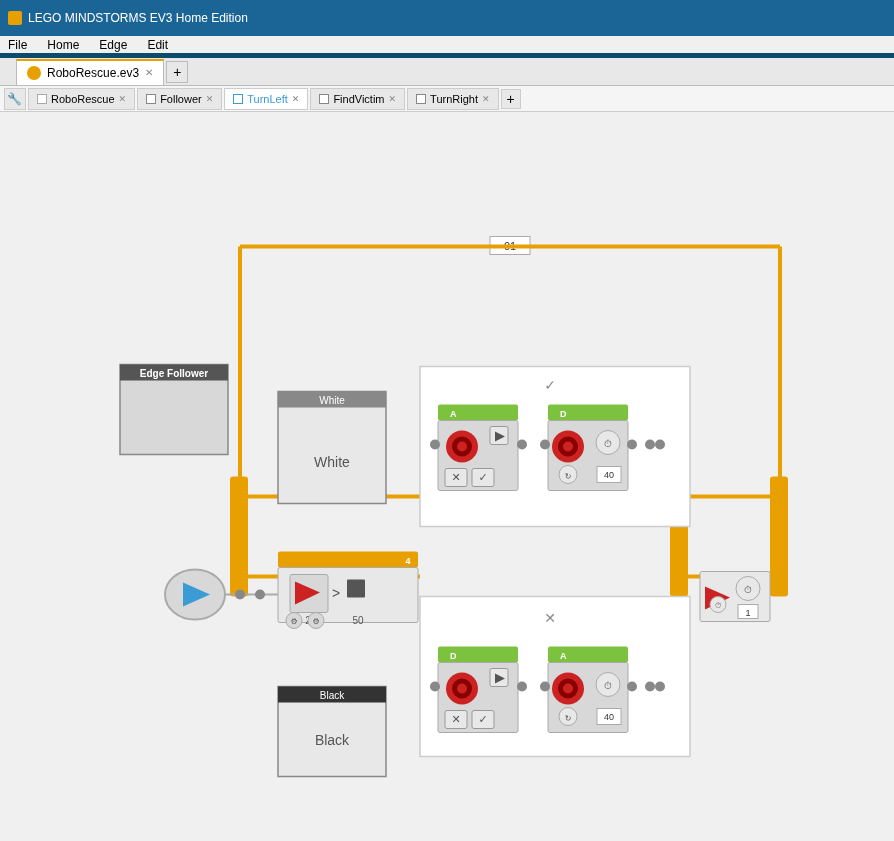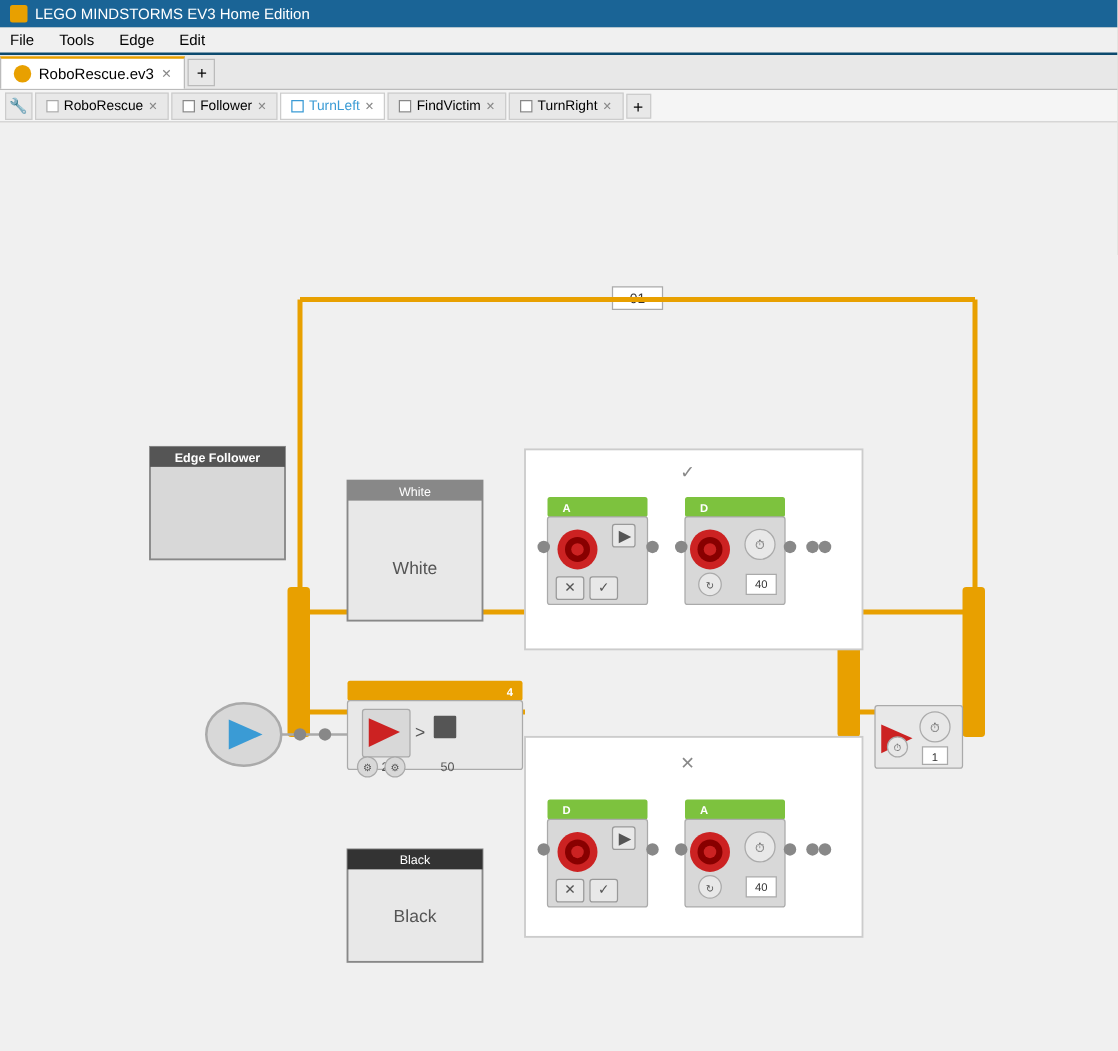--- a/index.html
+++ b/index.html
@@ -7,44 +7,44 @@
 
     
     #title-bar {
       background: #1a6496;
       color: white;
       padding: 4px 8px;
       font-size: 12px;
       display: flex;
       align-items: center;
       gap: 6px;
-      height: 22px;
+      height: 36px;
     }
     #title-bar .icon { width: 14px; height: 14px; background: #e8a000; border-radius: 2px; display: inline-block; }
 
     
     #menu-bar {
       background: #f0f0f0;
-      border-bottom: 2px solid #0c4a6e;
+      border-bottom: 5px solid #0c4a6e;
       display: flex;
       align-items: center;
       padding: 2px 4px;
       gap: 12px;
       height: 22px;
     }
     #menu-bar span { font-size: 12px; cursor: pointer; padding: 2px 4px; }
 
     
     #tab-bar {
       background: #e8e8e8;
       border-bottom: 1px solid #bbb;
       display: flex;
       align-items: center;
       height: 28px;
-      padding: 0 0;
+      padding: 0 16px;
     }
     .file-tab {
       display: flex;
       align-items: center;
       padding: 4px 10px;
       font-size: 12px;
       border: 1px solid #bbb;
       border-bottom: none;
       background: #fff;
       margin-right: 2px;
@@ -121,21 +121,21 @@
 
 <div class="app-container">
 
   <div id="title-bar">
     <span class="icon"></span>
     <span>LEGO MINDSTORMS EV3 Home Edition</span>
   </div>
 
   <div id="menu-bar">
     <span>File</span>
-    <span>Tools</span>
+    <span>Home</span>
     <span>Edge</span>
     <span>Edit</span>
   </div>
 
   <div id="tab-bar">
     <div class="file-tab active">
       <span class="tab-icon"></span>
       <span>RoboRescue.ev3</span>
       <span class="close-btn">✕</span>
     </div>

